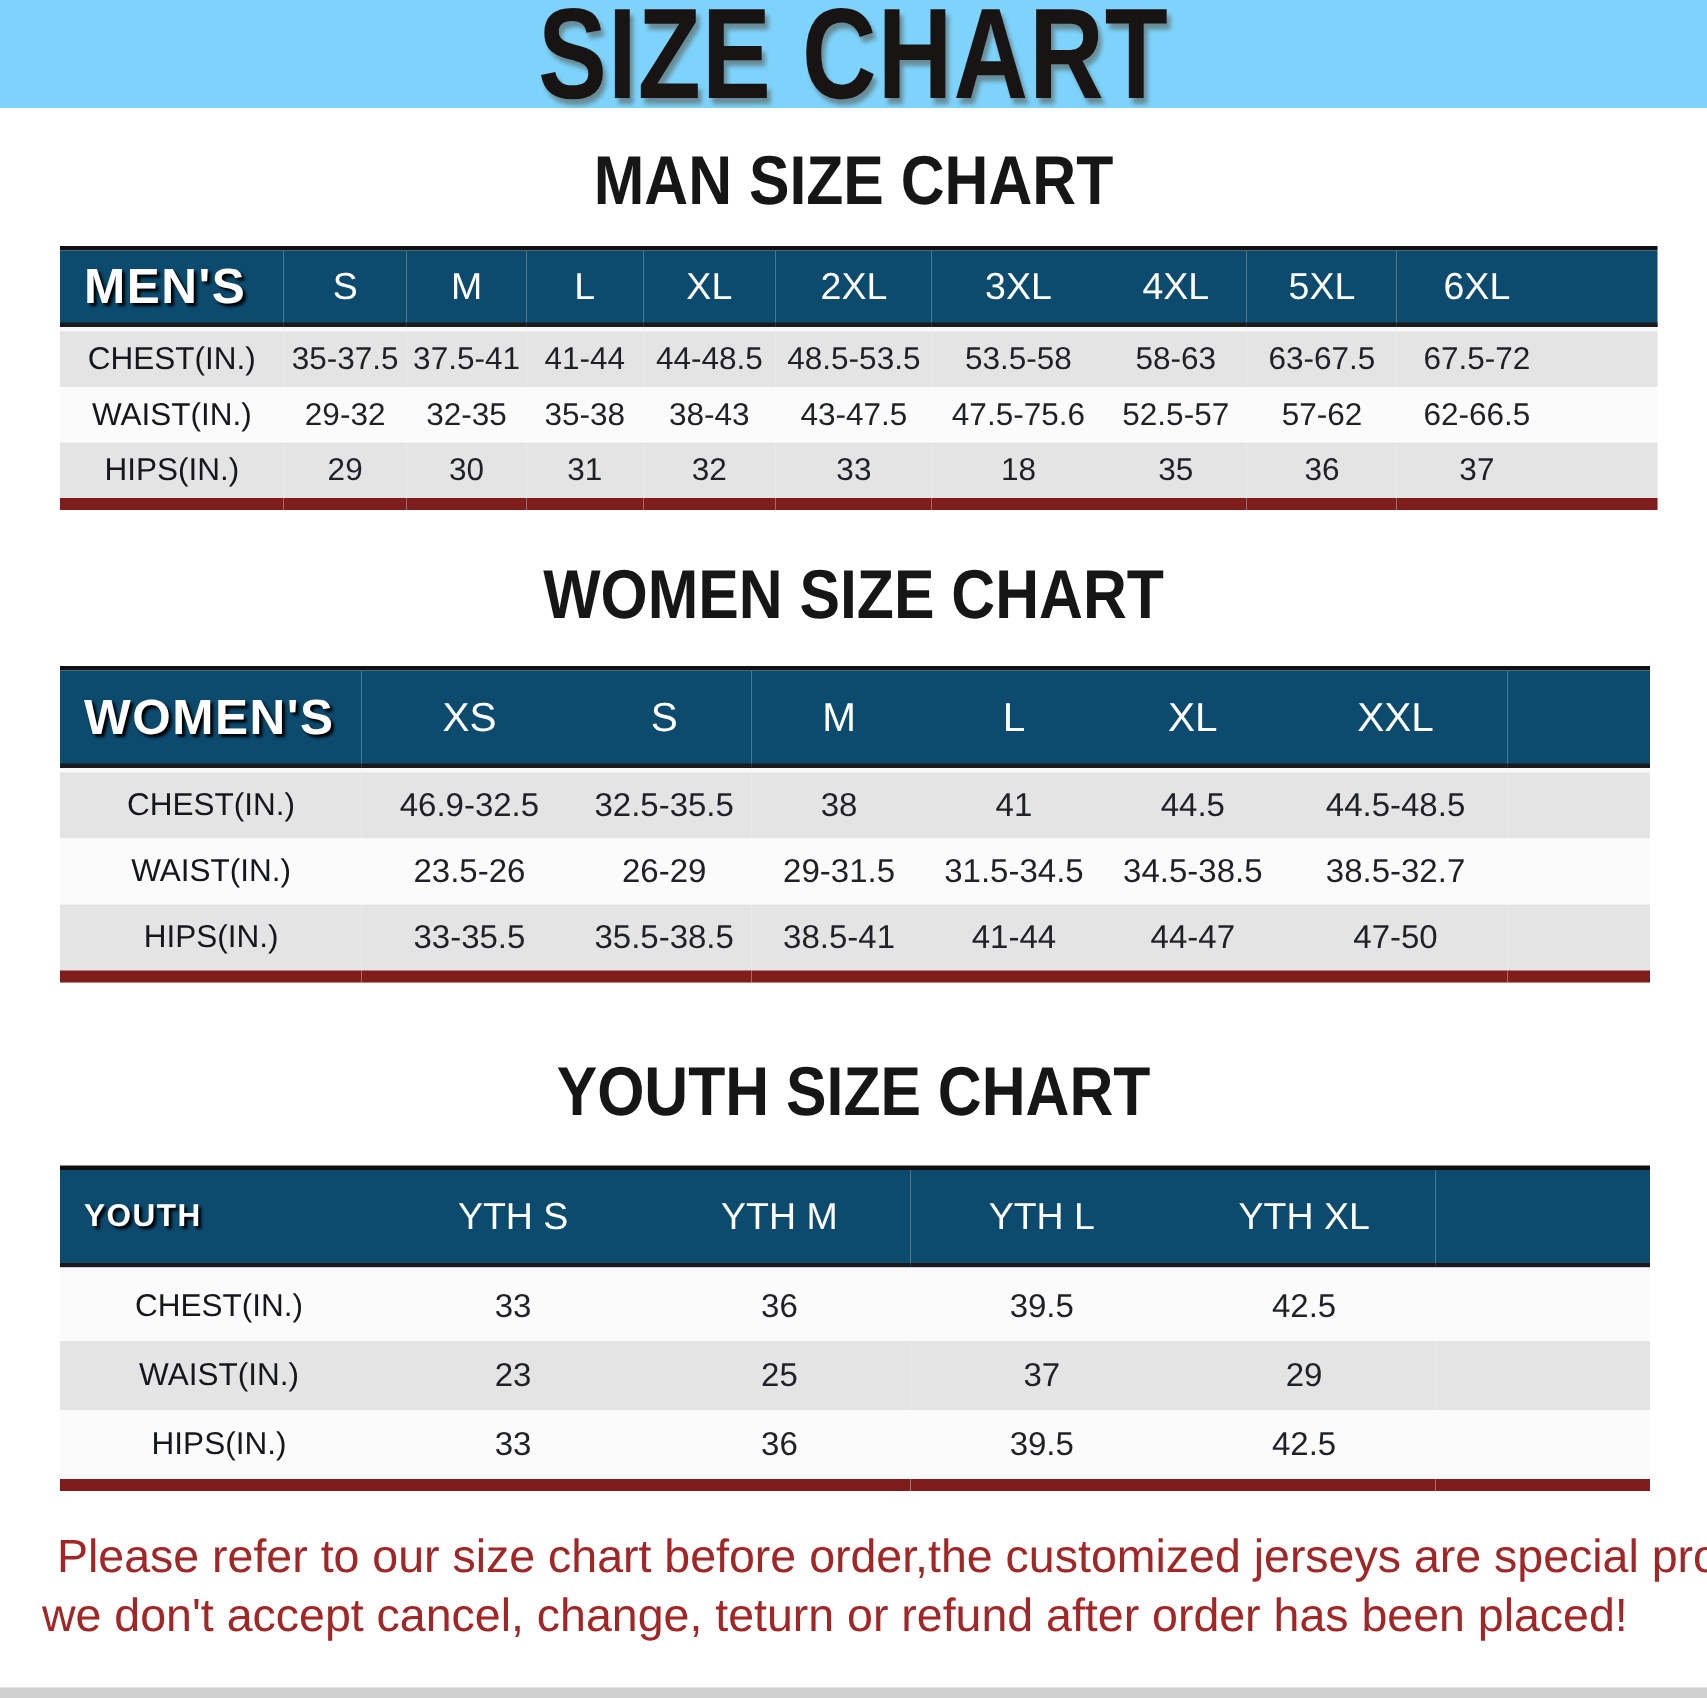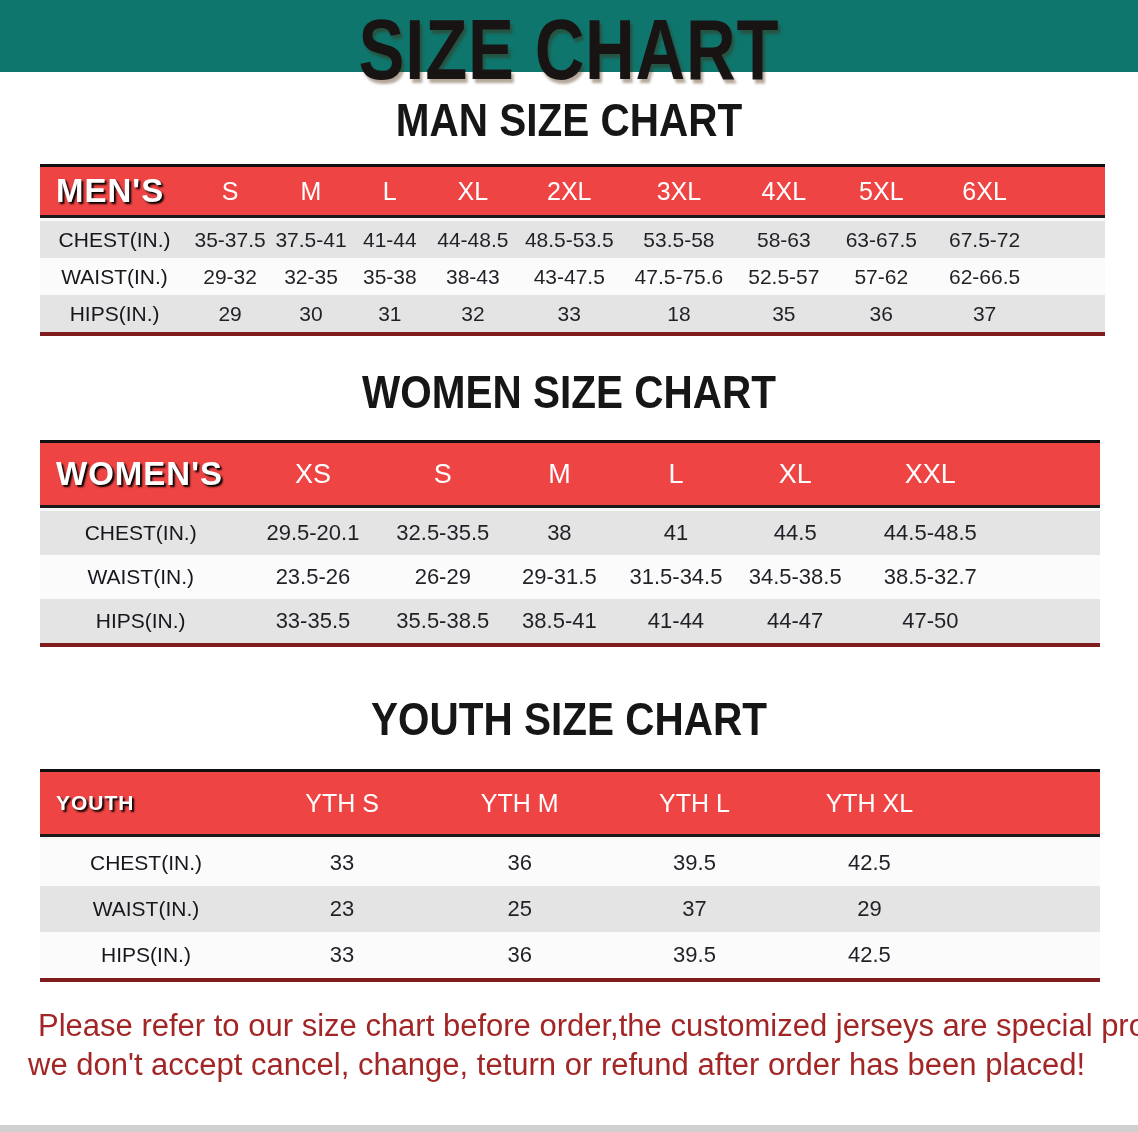--- a/index.html
+++ b/index.html
@@ -5,22 +5,22 @@
   html,body{margin:0;padding:0;}
   body{
     width:1138px;height:1132px;
     background:#ffffff;
     font-family:"Liberation Sans",sans-serif;
     position:relative;overflow:hidden;
   }
   
   .banner{
     width:100%;height:72px;
-    background:#0f766e;
-    display:flex;align-items:flex-start;justify-content:center;
+    background:#7dd3fc;
+    display:flex;align-items:center;justify-content:center;
   }
   .banner-title{
     font-size:86px;font-weight:bold;color:#191414;
     transform:scaleX(0.80);letter-spacing:1px;white-space:nowrap;
     text-shadow:3px 4px 3px rgba(70,35,0,0.40);
   }
   
   .section-heading{
     text-align:center;font-weight:bold;color:#161616;
     font-size:46px;line-height:52px;white-space:nowrap;
@@ -32,21 +32,21 @@
   
   table.size-table{
     border-collapse:separate;border-spacing:0;
     margin-left:40px;table-layout:fixed;
     border-top:3px solid #101010;
   }
   .t-men{width:1065px;margin-top:18px;}
   .t-women{width:1060px;margin-top:22px;}
   .t-youth{width:1060px;margin-top:24px;}
   .size-table thead th{
-    background:#ef4444;color:#ffffff;
+    background:#0c4a6e;color:#ffffff;
     font-weight:normal;text-align:center;vertical-align:middle;
     border-bottom:3px solid #1a1a1a;
   }
   .t-men thead th{height:46px;font-size:25px;}
   .t-women thead th{height:60px;font-size:27px;}
   .t-youth thead th{height:60px;font-size:25px;}
   .size-table thead th.corner{
     text-align:left;padding-left:16px;
     font-weight:bold;letter-spacing:1px;
     text-shadow:2px 2px 2px #000;
@@ -57,21 +57,21 @@
   .size-table tbody td{
     text-align:center;vertical-align:middle;
     color:#1f2126;
   }
   .t-men tbody td{height:35px;font-size:21px;}
   .t-women tbody td{height:42px;font-size:22px;}
   .t-youth tbody td{height:44px;font-size:22px;}
   .size-table tbody tr.gray td{background:#e4e4e4;}
   .size-table tbody tr.white td{background:#fbfbfb;}
   .size-table tbody tr:first-child td{border-top:3px solid #f8f8f8;}
-  .size-table tbody tr:last-child td{border-bottom:4px solid #7f1d1d;}
+  .size-table tbody tr:last-child td{border-bottom:8px solid #7f1d1d;}
   .size-table td.rowlabel{font-size:21px;color:#15171c;}
   
   .footer-note{margin-top:24px;color:#a32626;}
   .footer-line{font-size:31px;line-height:39px;white-space:nowrap;}
   .footer-line.l1{padding-left:38px;}
   .footer-line.l2{padding-left:28px;}
   .bottom-strip{
     position:absolute;left:0;bottom:0;width:100%;height:7px;
     background:#d0d0d0;
   }
@@ -176,21 +176,21 @@
         <th>M</th>
         <th>L</th>
         <th>XL</th>
         <th>XXL</th>
         <th></th>
       </tr>
     </thead>
     <tbody>
       <tr class="gray">
         <td class="rowlabel">CHEST(IN.)</td>
-        <td>29.5-20.1</td>
+        <td>46.9-32.5</td>
         <td>32.5-35.5</td>
         <td>38</td>
         <td>41</td>
         <td>44.5</td>
         <td>44.5-48.5</td>
         <td></td>
       </tr>
       <tr class="white">
         <td class="rowlabel">WAIST(IN.)</td>
         <td>23.5-26</td>

